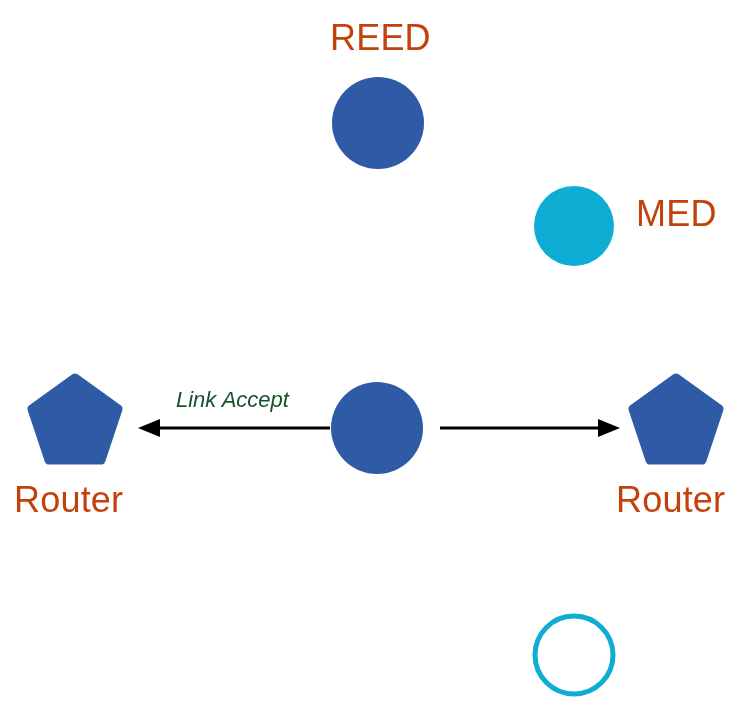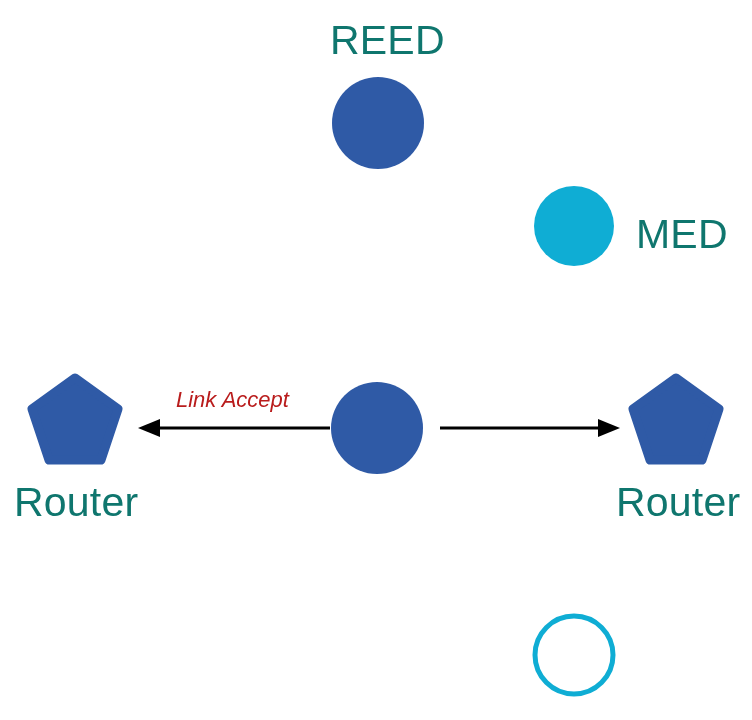--- a/index.html
+++ b/index.html
@@ -22,40 +22,40 @@
   #topology-svg {
     position: absolute;
     top: 0;
     left: 0;
     width: 752px;
     height: 720px;
     display: block;
   }
   .node-label {
     position: absolute;
-    color: #0f766e;
+    color: #c2410c;
     font-family: "Liberation Sans", sans-serif;
-    font-size: 41px;
+    font-size: 36px;
     font-weight: 400;
     line-height: 1;
     white-space: nowrap;
     letter-spacing: 0.2px;
   }
   .edge-label {
     position: absolute;
-    color: #b91c1c;
+    color: #14532d;
     font-family: "Liberation Sans", sans-serif;
     font-size: 22px;
     font-style: italic;
     font-weight: 400;
     line-height: 1;
     white-space: nowrap;
   }
   #label-reed   { left: 330px; top: 20px;  }
-  #label-med    { left: 636px; top: 214px; }
+  #label-med    { left: 636px; top: 196px; }
   #label-router-left  { left: 14px;  top: 482px; }
   #label-router-right { left: 616px; top: 482px; }
   #label-sed    { left: 644px; top: 635px; }
   #label-link-accept  { left: 176px; top: 389px; }
 </style>
 </head>
 <body>
 
 <div id="diagram-canvas">
 

